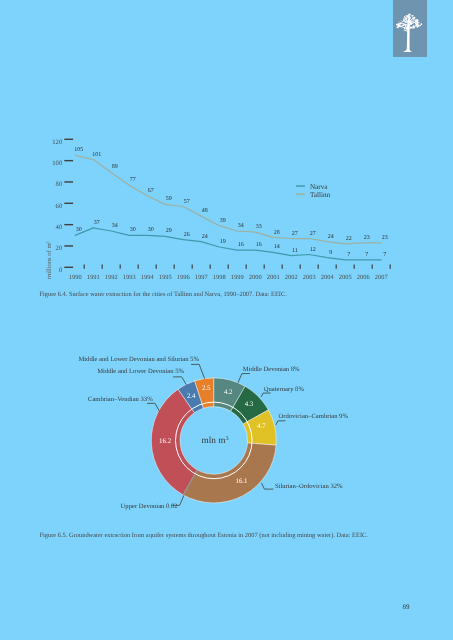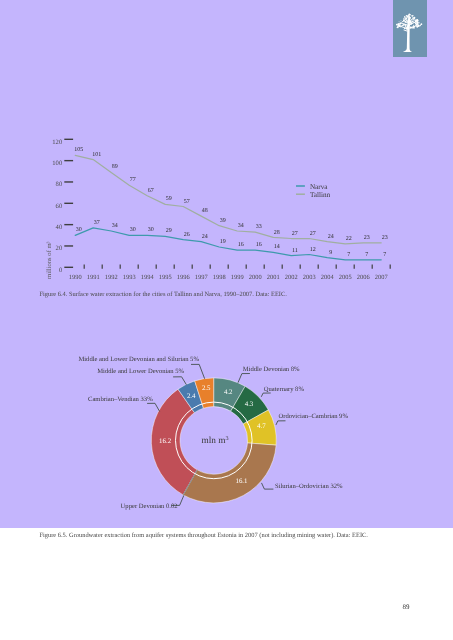--- a/index.html
+++ b/index.html
@@ -1,21 +1,21 @@
 <!DOCTYPE html>
 <html><head>
 <meta charset="utf-8">
 <title>Page 89</title>
 <style>
   html,body{margin:0;padding:0;}
   body{width:453px;height:640px;background:#ffffff;overflow:hidden;
        font-family:"Liberation Serif",serif;color:#3a3a3a;
        -webkit-font-smoothing:antialiased;text-rendering:geometricPrecision;}
   text{-webkit-font-smoothing:antialiased;}
-  .page{position:relative;width:453px;height:528px;background:#c4b5fd;}
+  .page{position:relative;width:453px;height:640px;background:#7dd3fc;}
   svg.layer{display:block;position:absolute;left:0;top:0;}
   .logo-box{position:absolute;width:36px;height:50px;background:#6F94AF;}
 </style>
 </head>
 <body>
 
 <div class="page">
 
   <div class="logo-box" style="left:393px;top:0px;width:34px;height:57px;">
     <svg width="34" height="57" viewBox="0 0 34.2 57">

